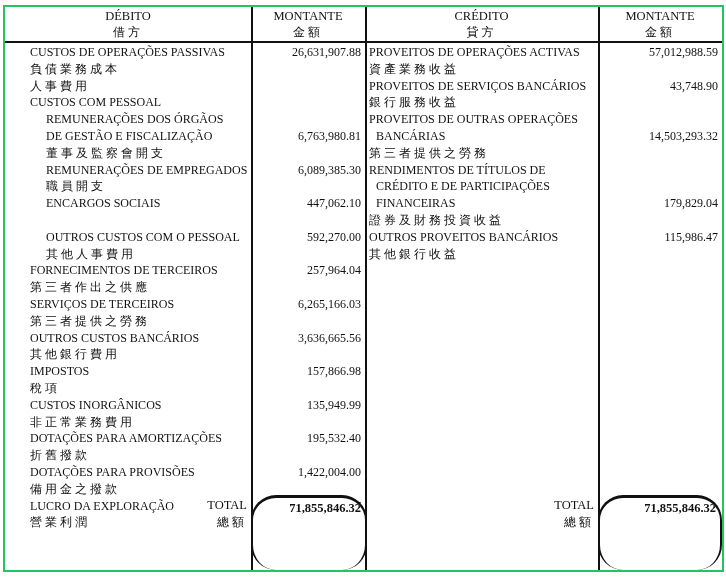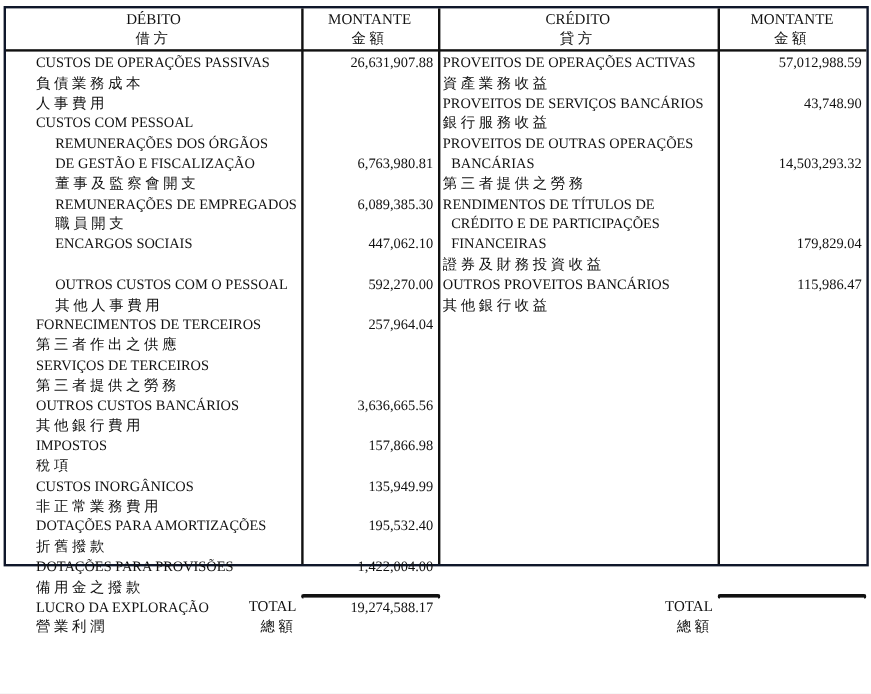--- a/index.html
+++ b/index.html
@@ -8,22 +8,22 @@
     position:relative;
     width:726px; height:578px;
     background:#ffffff;
     font-family:"Liberation Serif","DejaVu Serif",serif;
     color:#111111;
     overflow:hidden;
   }
   .sheet {
     position:absolute;
     left:3px; top:5px;
-    width:721px; height:467px;
-    border:2px solid #0f172a;
+    width:721px; height:567px;
+    border:2px solid #22c55e;
   }
   .inner { position:absolute; left:0; top:0; right:0; bottom:0; }
 
   
   .hdr { position:absolute; left:0; top:0; right:0; height:34px; display:flex; }
   .hdr-cell {
     display:flex; flex-direction:column; align-items:center; justify-content:flex-start;
     padding-top:1px; font-size:12.5px; line-height:16px; white-space:nowrap; overflow:hidden;
   }
   .hdr-cell .zh { font-size:12px; letter-spacing:3px; }
@@ -154,20 +154,21 @@
             <div class="line-row">
               <span class="desc pt">FORNECIMENTOS DE TERCEIROS</span>
               <span class="amt">257,964.04</span>
             </div>
             <div class="line-row">
               <span class="desc zh">第三者作出之供應</span>
               <span class="amt"></span>
             </div>
             <div class="line-row">
               <span class="desc pt">SERVIÇOS DE TERCEIROS</span>
+              <span class="amt">6,265,166.03</span>
             </div>
             <div class="line-row">
               <span class="desc zh">第三者提供之勞務</span>
               <span class="amt"></span>
             </div>
             <div class="line-row">
               <span class="desc pt">OUTROS CUSTOS BANCÁRIOS</span>
               <span class="amt">3,636,665.56</span>
             </div>
             <div class="line-row">

